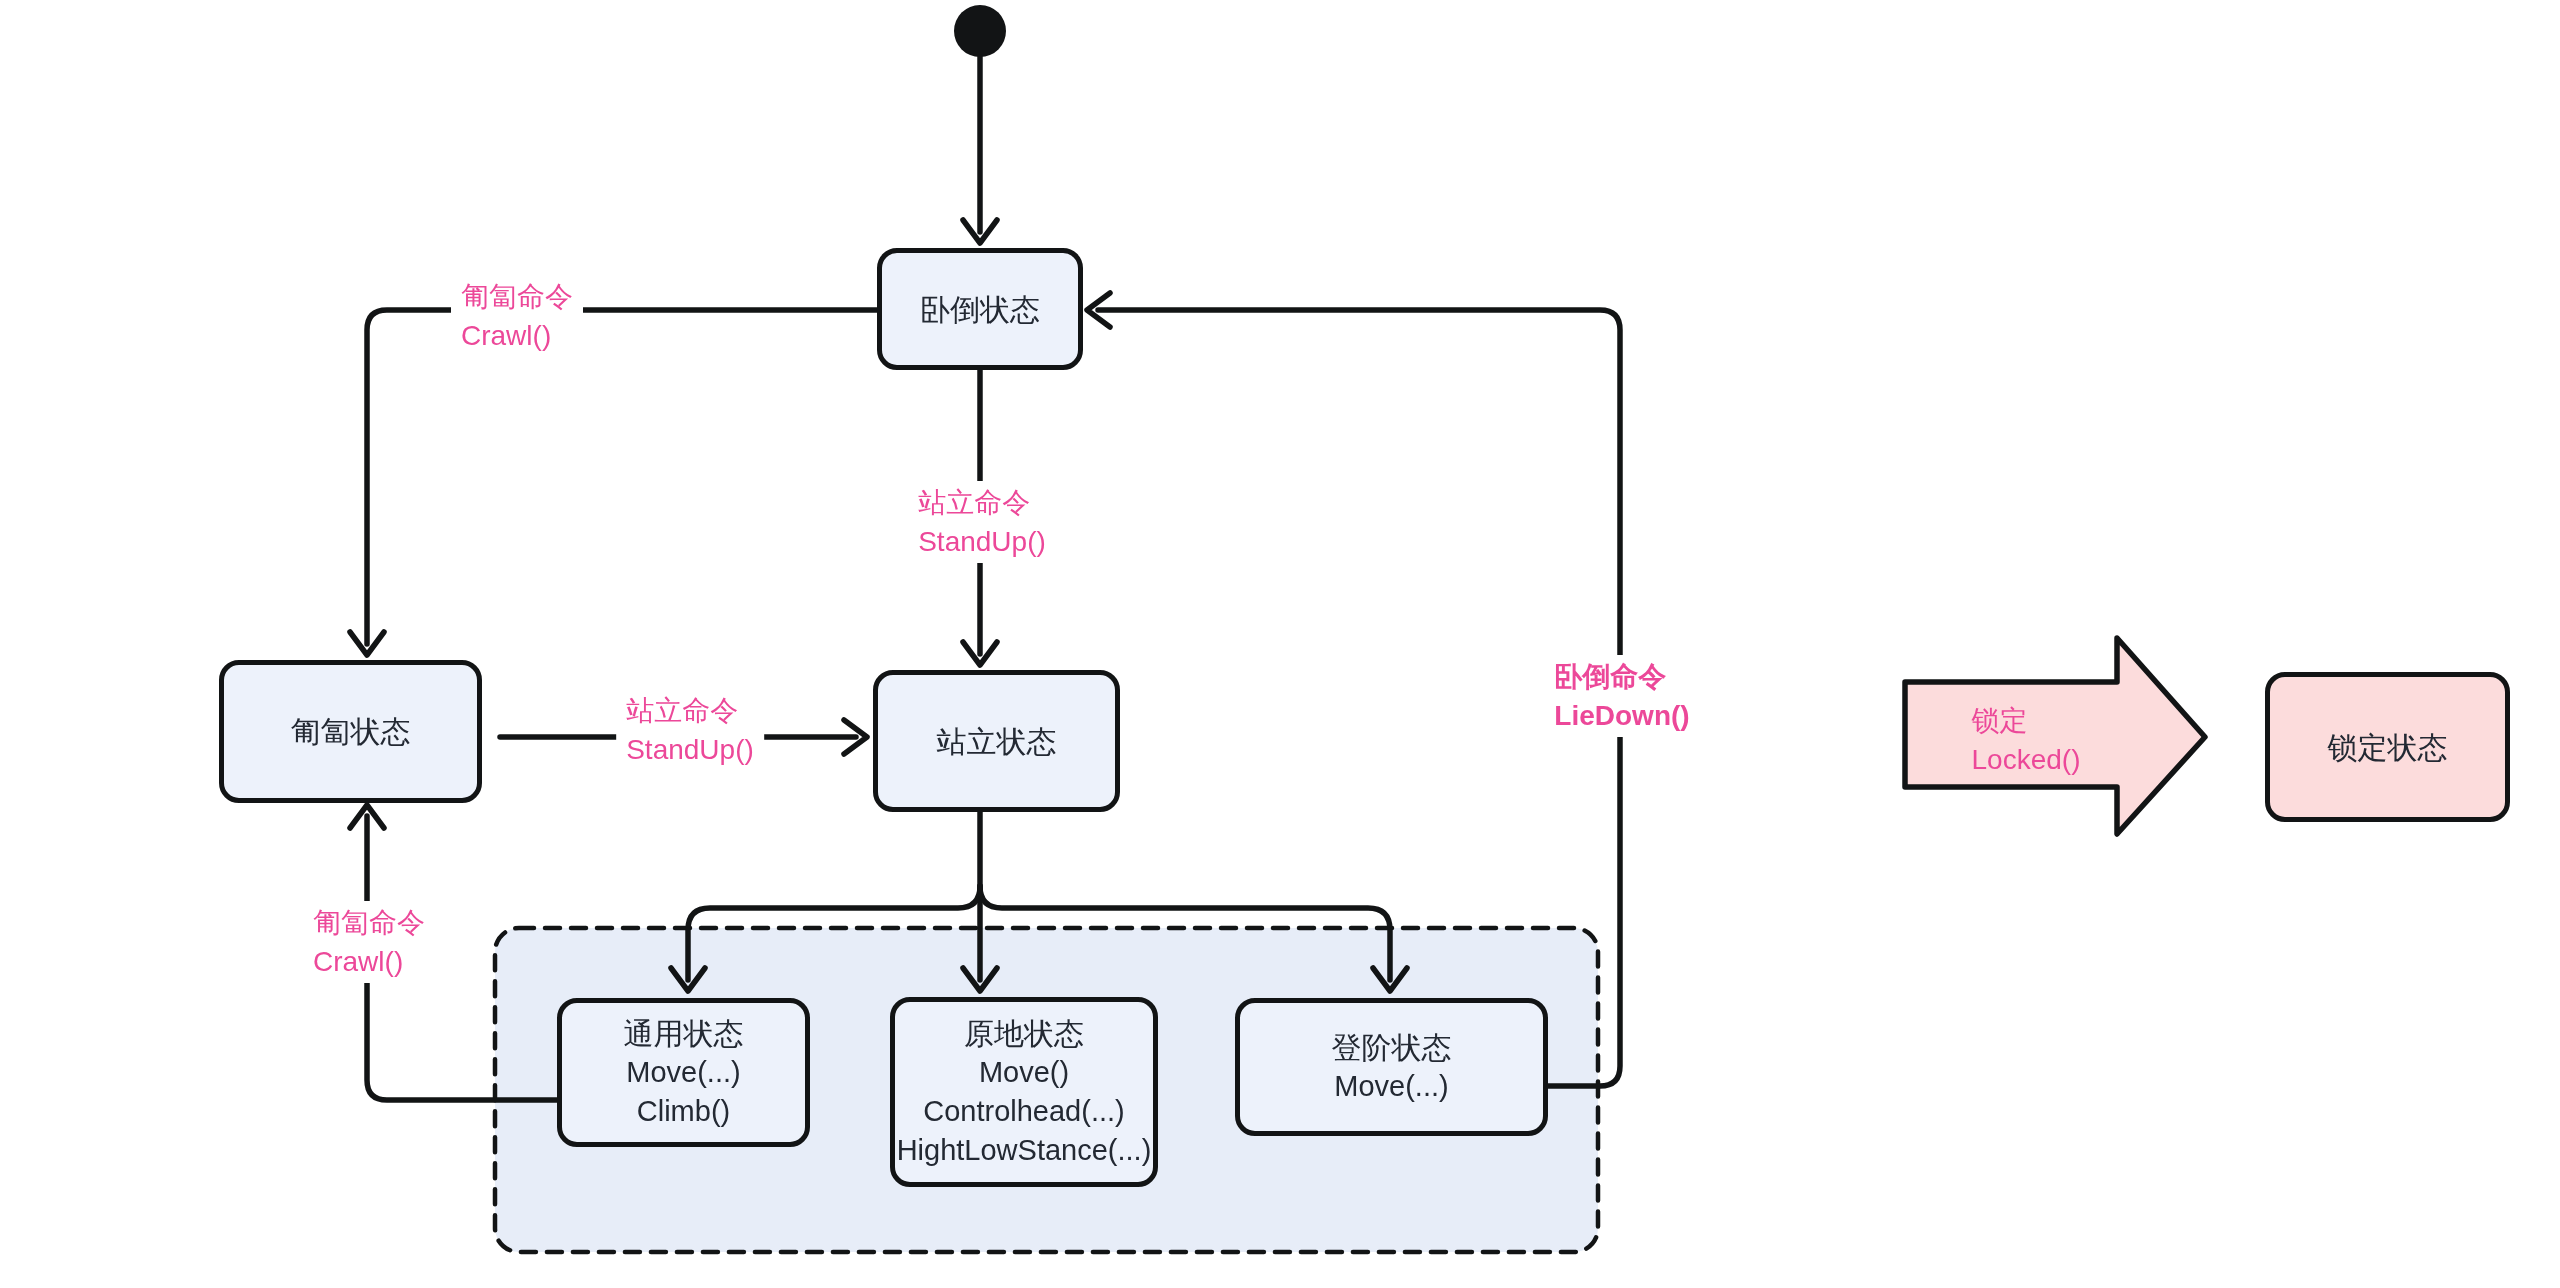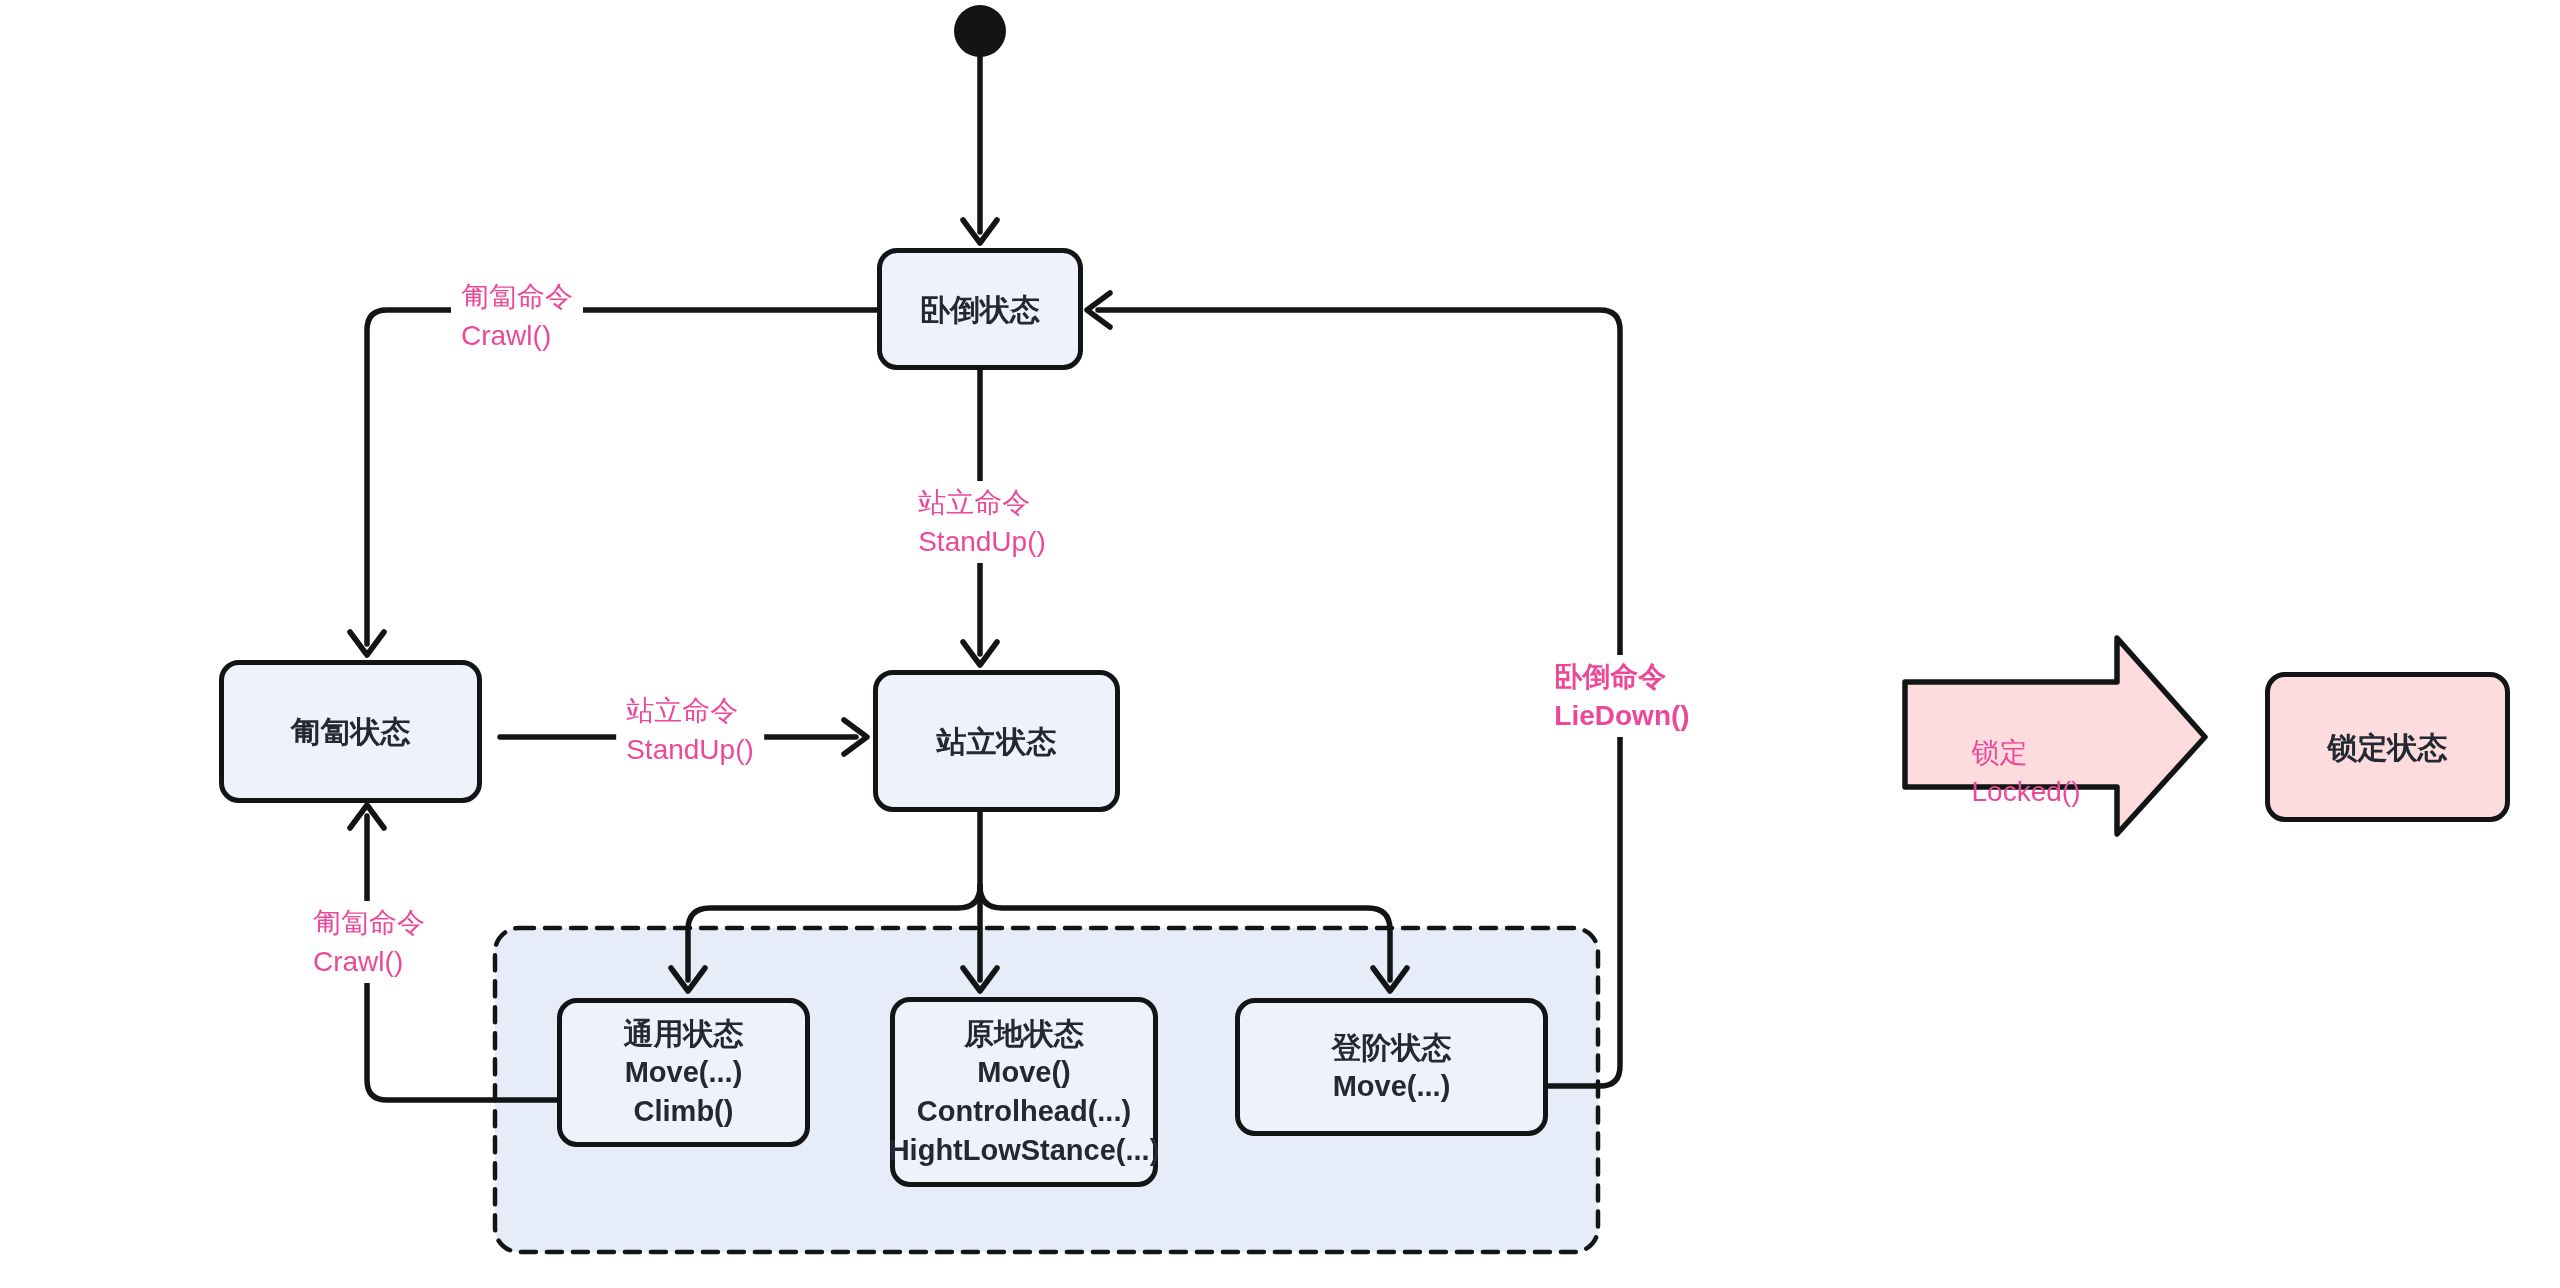--- a/index.html
+++ b/index.html
@@ -5,29 +5,29 @@
   html,body{margin:0;padding:0;background:#ffffff;}
   #canvas{
     position:relative;width:2560px;height:1288px;background:#ffffff;overflow:hidden;
     font-family:"Liberation Sans","DejaVu Sans",sans-serif;color:#232933;
   }
   #wires{position:absolute;left:0;top:0;width:2560px;height:1288px;}
   .node{
     position:absolute;box-sizing:border-box;
     background:#edf2fb;border:5px solid #121415;border-radius:20px;
     display:flex;flex-direction:column;align-items:center;justify-content:center;
-    font-size:30px;color:#232933;text-align:center;line-height:39px;font-weight:bold;
+    font-size:30px;color:#232933;text-align:center;line-height:39px;
   }
   .node.pink{background:#fcdcdc;margin-top:12px;}
   .edge-label{
     position:absolute;transform:translate(-50%,-50%);
     background:#ffffff;padding:2px 10px;text-align:left;
     font-size:28px;line-height:39px;color:#ec4899;white-space:nowrap;
   }
-  .edge-label.on-pink{background:transparent;margin-top:32px;}
+  .edge-label.on-pink{background:transparent;}
   .subline{font-size:29px;line-height:39px;}
 </style>
 </head>
 <body>
 
 <div id="canvas">
 
   <svg id="wires" viewBox="0 0 2560 1288" xmlns="http://www.w3.org/2000/svg">
     <g fill="none" stroke="#121415" stroke-width="5.5" stroke-linecap="round" stroke-linejoin="round">
 

